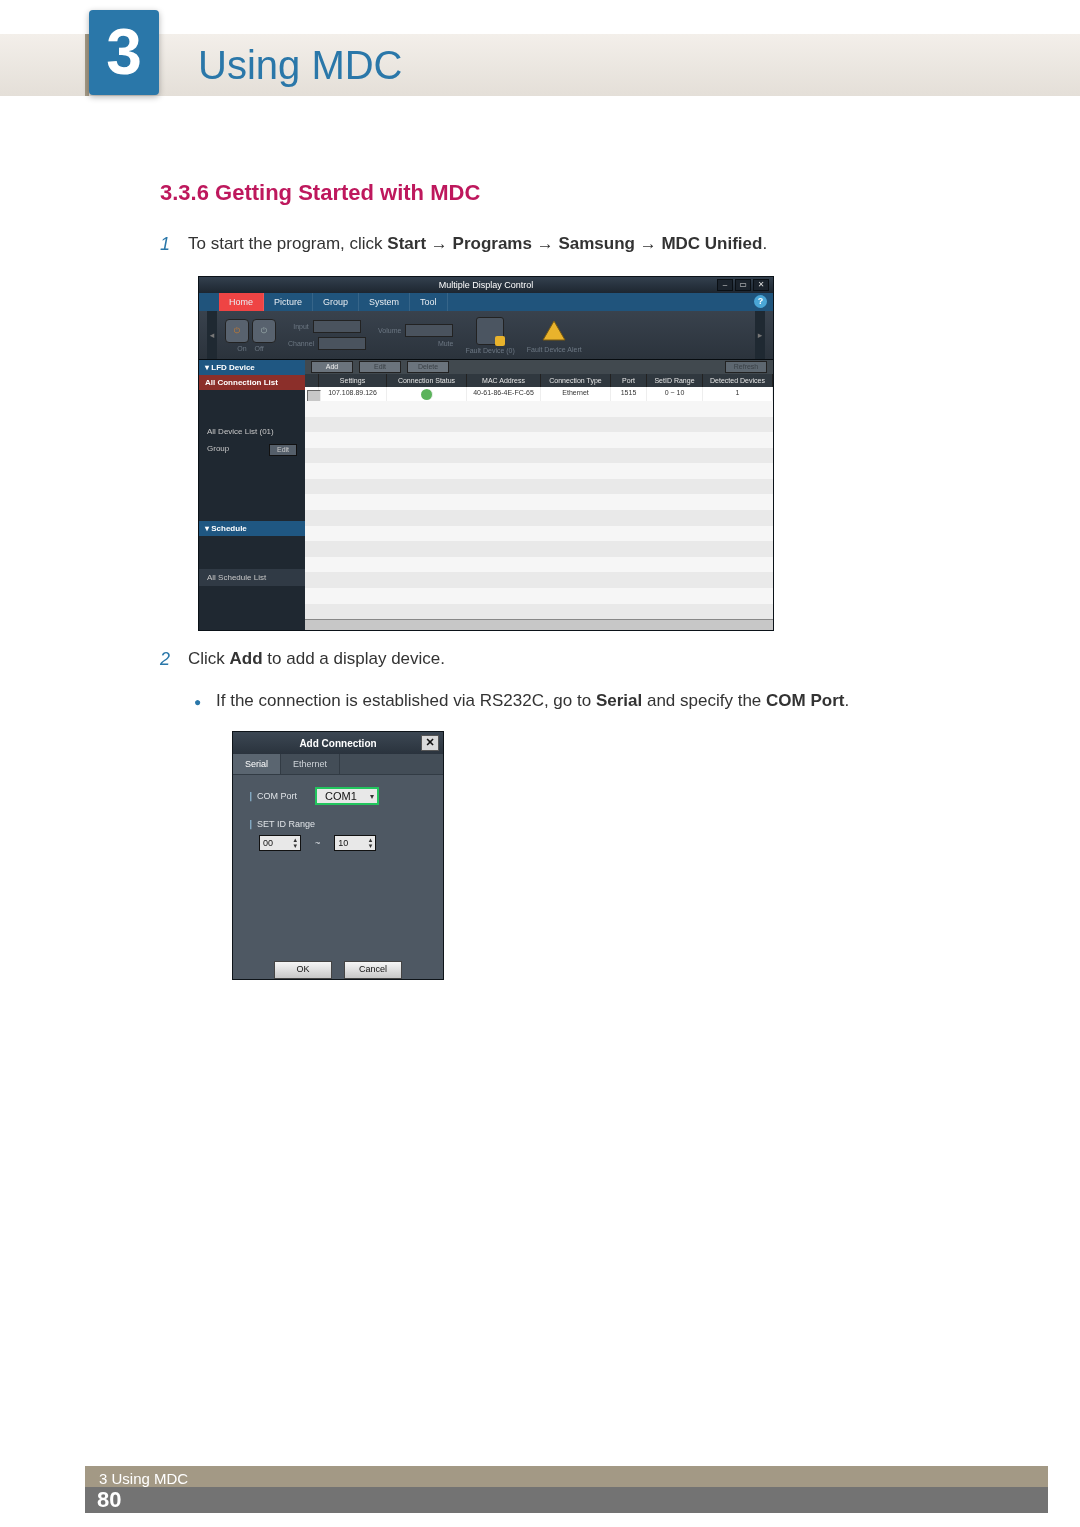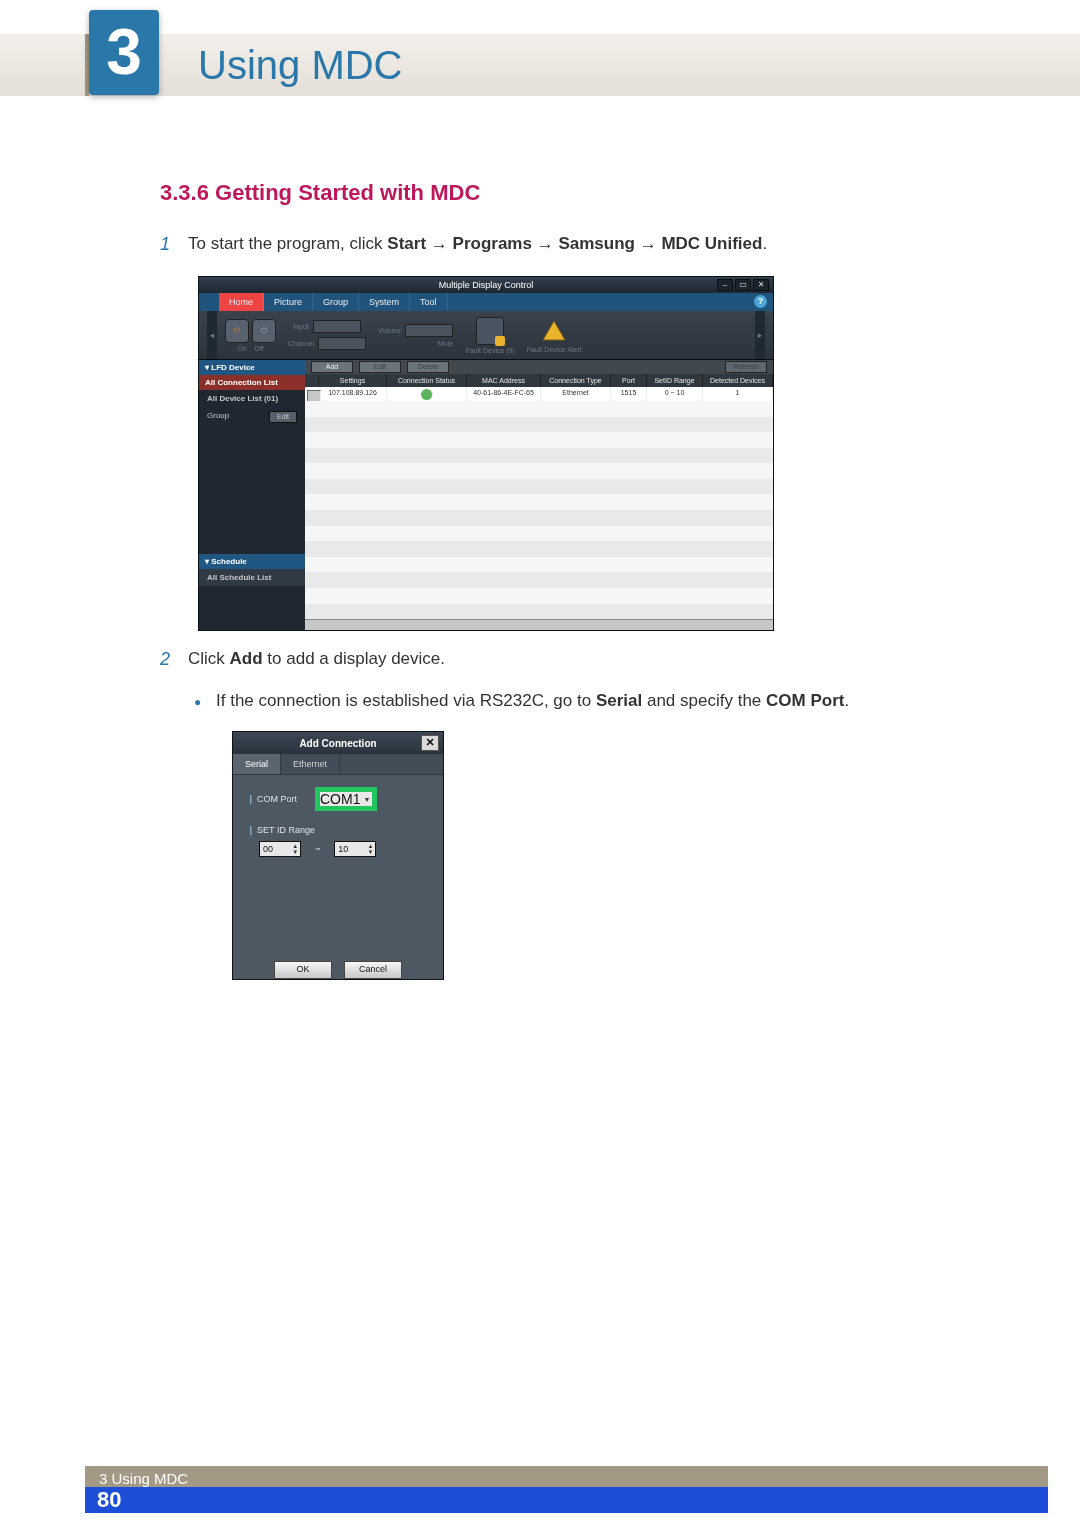--- a/index.html
+++ b/index.html
@@ -217,21 +217,21 @@
   }
   .side-hdr {
     background:#1f5782; color:#fff; font-size:8px; padding:3px 6px;
     font-weight:bold;
   }
   .side-hdr.selected { background:#8b2f2a; }
   .side-item {
     padding:4px 8px; font-size:8px; color:#c7c7c7;
     display:flex; justify-content:space-between;
   }
-  .side-item.bold { font-weight:bold; }
+  .side-item.bold { font-weight:normal;margin-top:33px; }
   .side-editbtn {
     width:26px;height:10px;background:#555f6a;border:1px solid #111;
     font-size:7px;text-align:center;line-height:9px;color:#ccc;
   }
 
   .mdc-main { flex:1; background:#f3f3f3; display:flex; flex-direction:column; }
   .main-toolbar {
     height:14px; background:#41494f; display:flex; align-items:center;
     padding:0 6px; gap:6px; justify-content:flex-start; position:relative;
   }
@@ -294,23 +294,23 @@
   .dlg-tabs .dtab {
     padding:5px 12px; font-size:9px; color:#cfd4d9;
     border-right:1px solid #323b44;
   }
   .dlg-tabs .dtab.active { background:#5a6570; color:#fff;}
   .dlg-inner { padding:12px 14px 6px; min-height:160px;}
   .dlg-row { display:flex; align-items:center; gap:6px; margin-bottom:14px; font-size:9px;}
   .dlg-row .lbl { min-width:62px;}
   .dlg-row .lbl::before { content:"❘ "; color:#8fb9d6; font-weight:bold;}
   .combo {
-    width:52px;height:14px;background:#e8e8e8;border:5px solid #22c55e;
-    color:#111;font-size:14px;display:flex;align-items:center;
-    padding-left:0;position:relative;
+    width:52px;height:14px;background:#e8e8e8;border:2px solid #22c55e;
+    color:#111;font-size:11px;display:flex;align-items:center;
+    padding-left:8px;position:relative;
   }
   .combo::after {
     content:"▾";position:absolute;right:3px;color:#333;font-size:8px;
   }
   .spin-group { display:flex; align-items:center; gap:14px; margin-left:12px;}
   .spinner {
     width:34px;height:14px;background:#e8e8e8;border:1px solid #111;
     color:#111;font-size:9px;display:flex;align-items:center;justify-content:space-between;
     padding:0 3px;
   }
@@ -343,21 +343,21 @@
     margin-top: 16px;
   }
   .footer .label {
     background: #a39985;
     color: #fff;
     font-size: 15px;
     display:flex;align-items:center;
     padding: 0 14px;
   }
   .footer .page {
-    background: #1d4ed8;
+    background: #737373;
     color: #fff;
     font-size: 22px;
     font-weight: bold;
     display:flex;align-items:center;
     padding: 0 12px;
   }
 </style>
 </head>
 <body>
 

